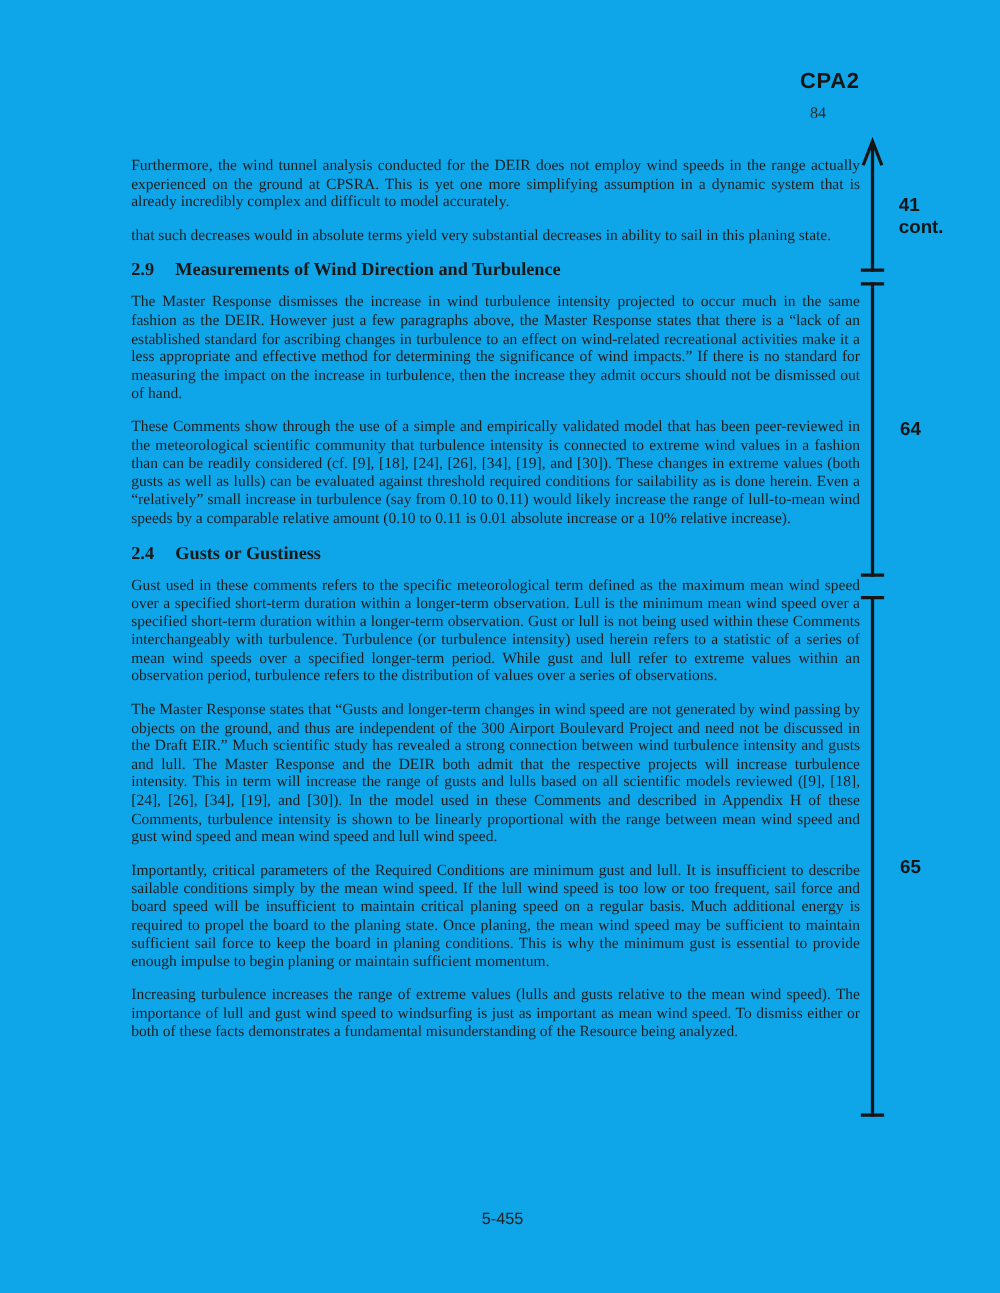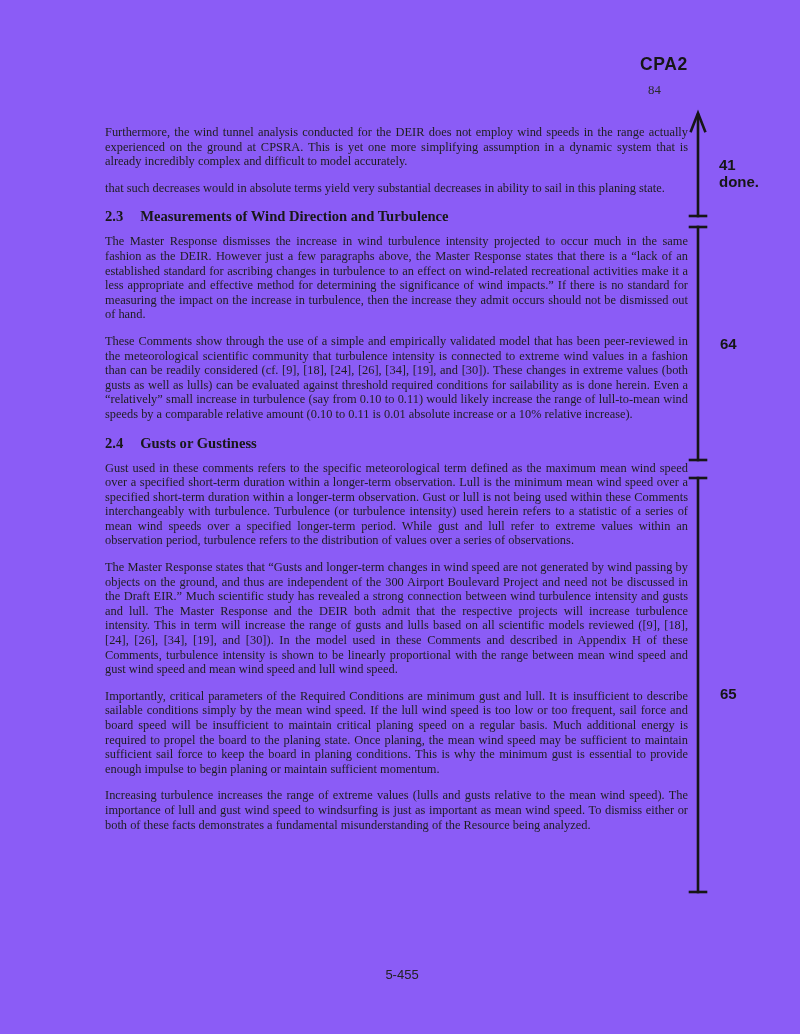--- a/index.html
+++ b/index.html
@@ -1,20 +1,20 @@
 <!DOCTYPE html>
 <html><head>
 <meta charset="utf-8">
 <style>
   html, body { margin: 0; padding: 0; background: #ffffff; }
   .page {
     position: relative;
     width: 800px;
     height: 1034px;
-    background: #8b5cf6;
+    background: #0ea5e9;
     overflow: hidden;
     font-family: "Liberation Serif", "DejaVu Serif", serif;
     color: #1f1f1f;
   }
 
   
   .doc-code {
     position: absolute;
     left: 640px; top: 54px;
     font-family: "Liberation Sans", sans-serif;
@@ -94,21 +94,21 @@
 
 <div class="page">
 
   <div class="doc-code">CPA2</div>
   <div class="header-pagenum">84</div>
 
   <div class="text-column">
     <p>Furthermore, the wind tunnel analysis conducted for the DEIR does not employ wind speeds in the range actually experienced on the ground at CPSRA. This is yet one more simplifying assumption in a dynamic system that is already incredibly complex and difficult to model accurately.</p>
     <p>that such decreases would in absolute terms yield very substantial decreases in ability to sail in this planing state.</p>
 
-    <h2 class="sec-heading"><span class="sec-num">2.3</span><span>Measurements of Wind Direction and Turbulence</span></h2>
+    <h2 class="sec-heading"><span class="sec-num">2.9</span><span>Measurements of Wind Direction and Turbulence</span></h2>
     <p>The Master Response dismisses the increase in wind turbulence intensity projected to occur much in the same fashion as the DEIR. However just a few paragraphs above, the Master Response states that there is a “lack of an established standard for ascribing changes in turbulence to an effect on wind-related recreational activities make it a less appropriate and effective method for determining the significance of wind impacts.” If there is no standard for measuring the impact on the increase in turbulence, then the increase they admit occurs should not be dismissed out of hand.</p>
     <p>These Comments show through the use of a simple and empirically validated model that has been peer-reviewed in the meteorological scientific community that turbulence intensity is connected to extreme wind values in a fashion than can be readily considered (cf. [9], [18], [24], [26], [34], [19], and [30]). These changes in extreme values (both gusts as well as lulls) can be evaluated against threshold required conditions for sailability as is done herein. Even a “relatively” small increase in turbulence (say from 0.10 to 0.11) would likely increase the range of lull-to-mean wind speeds by a comparable relative amount (0.10 to 0.11 is 0.01 absolute increase or a 10% relative increase).</p>
 
     <h2 class="sec-heading"><span class="sec-num">2.4</span><span>Gusts or Gustiness</span></h2>
     <p>Gust used in these comments refers to the specific meteorological term defined as the maximum mean wind speed over a specified short-term duration within a longer-term observation. Lull is the minimum mean wind speed over a specified short-term duration within a longer-term observation. Gust or lull is not being used within these Comments interchangeably with turbulence. Turbulence (or turbulence intensity) used herein refers to a statistic of a series of mean wind speeds over a specified longer-term period. While gust and lull refer to extreme values within an observation period, turbulence refers to the distribution of values over a series of observations.</p>
     <p>The Master Response states that “Gusts and longer-term changes in wind speed are not generated by wind passing by objects on the ground, and thus are independent of the 300 Airport Boulevard Project and need not be discussed in the Draft EIR.” Much scientific study has revealed a strong connection between wind turbulence intensity and gusts and lull. The Master Response and the DEIR both admit that the respective projects will increase turbulence intensity. This in term will increase the range of gusts and lulls based on all scientific models reviewed ([9], [18], [24], [26], [34], [19], and [30]). In the model used in these Comments and described in Appendix H of these Comments, turbulence intensity is shown to be linearly proportional with the range between mean wind speed and gust wind speed and mean wind speed and lull wind speed.</p>
     <p>Importantly, critical parameters of the Required Conditions are minimum gust and lull. It is insufficient to describe sailable conditions simply by the mean wind speed. If the lull wind speed is too low or too frequent, sail force and board speed will be insufficient to maintain critical planing speed on a regular basis. Much additional energy is required to propel the board to the planing state. Once planing, the mean wind speed may be sufficient to maintain sufficient sail force to keep the board in planing conditions. This is why the minimum gust is essential to provide enough impulse to begin planing or maintain sufficient momentum.</p>
     <p>Increasing turbulence increases the range of extreme values (lulls and gusts relative to the mean wind speed). The importance of lull and gust wind speed to windsurfing is just as important as mean wind speed. To dismiss either or both of these facts demonstrates a fundamental misunderstanding of the Resource being analyzed.</p>
   </div>
 
@@ -128,20 +128,20 @@
 
     <g stroke="#161616" fill="none" stroke-width="2.6" stroke-linecap="square">
       <line x1="6" y1="372" x2="22" y2="372"></line>
       <line x1="14" y1="372" x2="14" y2="786"></line>
       <line x1="6" y1="786" x2="22" y2="786"></line>
     </g>
   </svg>
 
   <div class="ann-label ann-63">
     <div>41</div>
-    <div>done.</div>
+    <div>cont.</div>
   </div>
   <div class="ann-label ann-64">64</div>
   <div class="ann-label ann-65">65</div>
 
   <div class="footer-pagenum">5-455</div>
 
 </div>
 
 </body></html>

